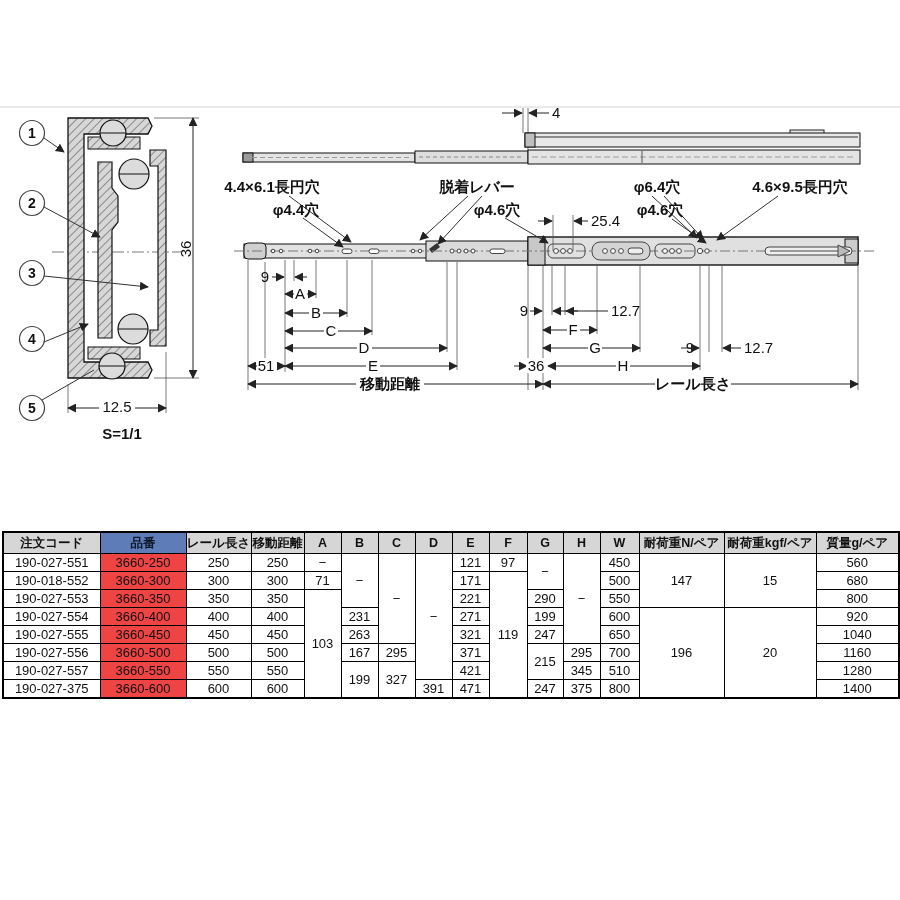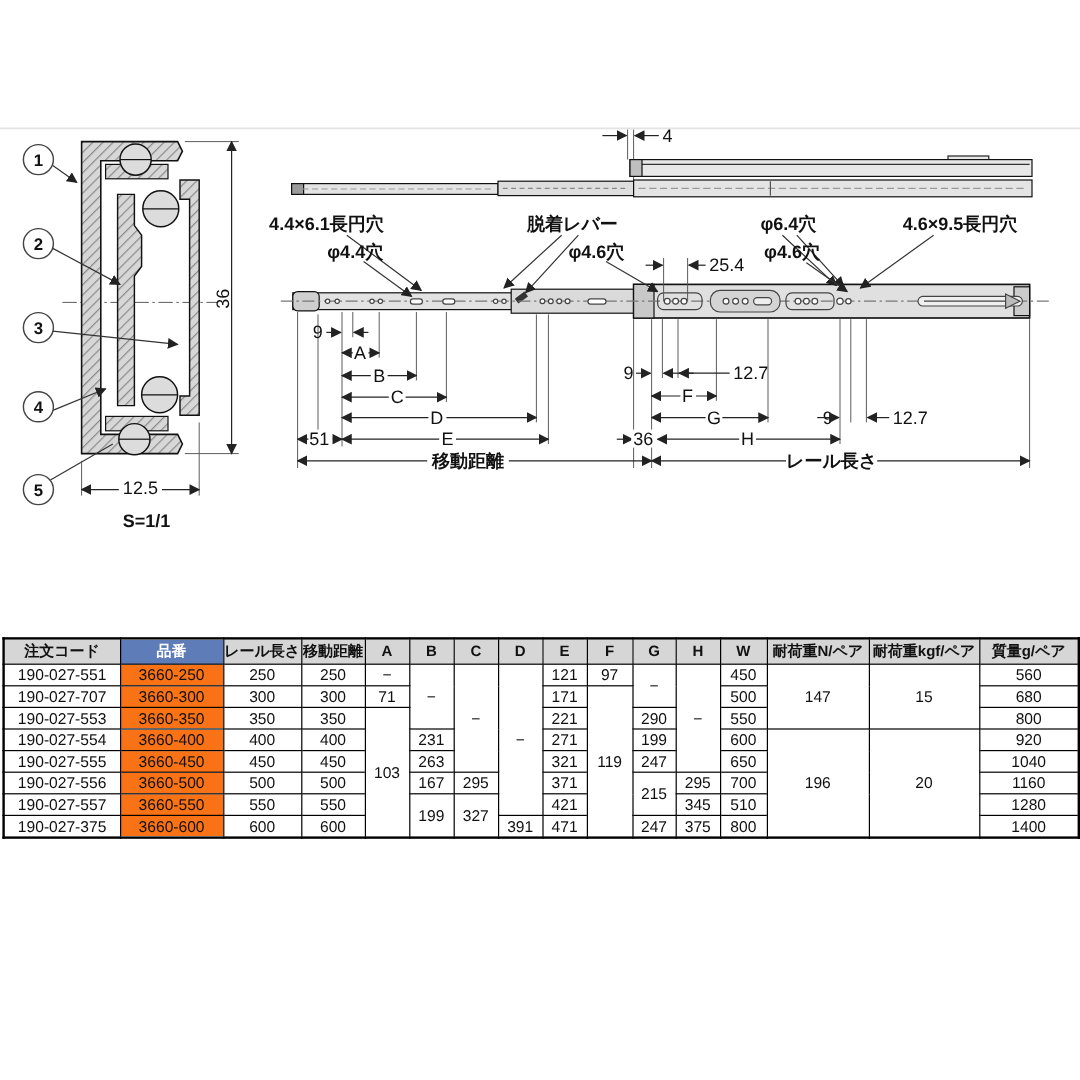--- a/index.html
+++ b/index.html
@@ -3,23 +3,23 @@
 <meta charset="utf-8">
 <style>
   html,body{margin:0;padding:0;background:#fff;}
   body{width:900px;height:900px;position:relative;font-family:"Liberation Sans","DejaVu Sans",sans-serif;color:#111;}
   #drawing{position:absolute;left:0;top:0;}
   #spec-table{position:absolute;left:2px;top:531px;border-collapse:collapse;table-layout:fixed;width:896px;
     font-size:13px;line-height:1;}
   #spec-table th,#spec-table td{border:1px solid #000;text-align:center;vertical-align:middle;padding:0;overflow:hidden;white-space:nowrap;}
   #spec-table{border:2px solid #000;}
   #spec-table th{background:#d6d6d6;font-weight:bold;height:20px;font-size:12.5px;text-align:center;}
-  #spec-table th.hdr-part{background:#5e7cb8;color:#ffffff;}
+  #spec-table th.hdr-part{background:#5e7cb8;color:#0f172a;}
   #spec-table td{height:17px;background:#fff;}
-  #spec-table td.part{background:#f97316;}
+  #spec-table td.part{background:#ef4444;}
   .dimtxt{font-size:15px;fill:#111;font-weight:500;}
   .jptxt{font-size:15px;fill:#111;font-weight:600;}
   .balloon-t{font-size:14px;fill:#111;font-weight:600;}
   .dimline{stroke:#222;stroke-width:1;fill:none;}
   .extline{stroke:#555;stroke-width:0.8;fill:none;}
   .leader{stroke:#333;stroke-width:1;fill:none;}
 </style>
 </head>
 <body>
 
@@ -341,21 +341,21 @@
       <td>121</td>
       <td>97</td>
       <td rowspan="2">−</td>
       <td rowspan="5">−</td>
       <td>450</td>
       <td rowspan="3">147</td>
       <td rowspan="3">15</td>
       <td>560</td>
     </tr>
     <tr>
-      <td>190-027-707</td>
+      <td>190-018-552</td>
       <td class="part">3660-300</td>
       <td>300</td>
       <td>300</td>
       <td>71</td>
       <td>171</td>
       <td rowspan="7">119</td>
       <td>500</td>
       <td>680</td>
     </tr>
     <tr>

